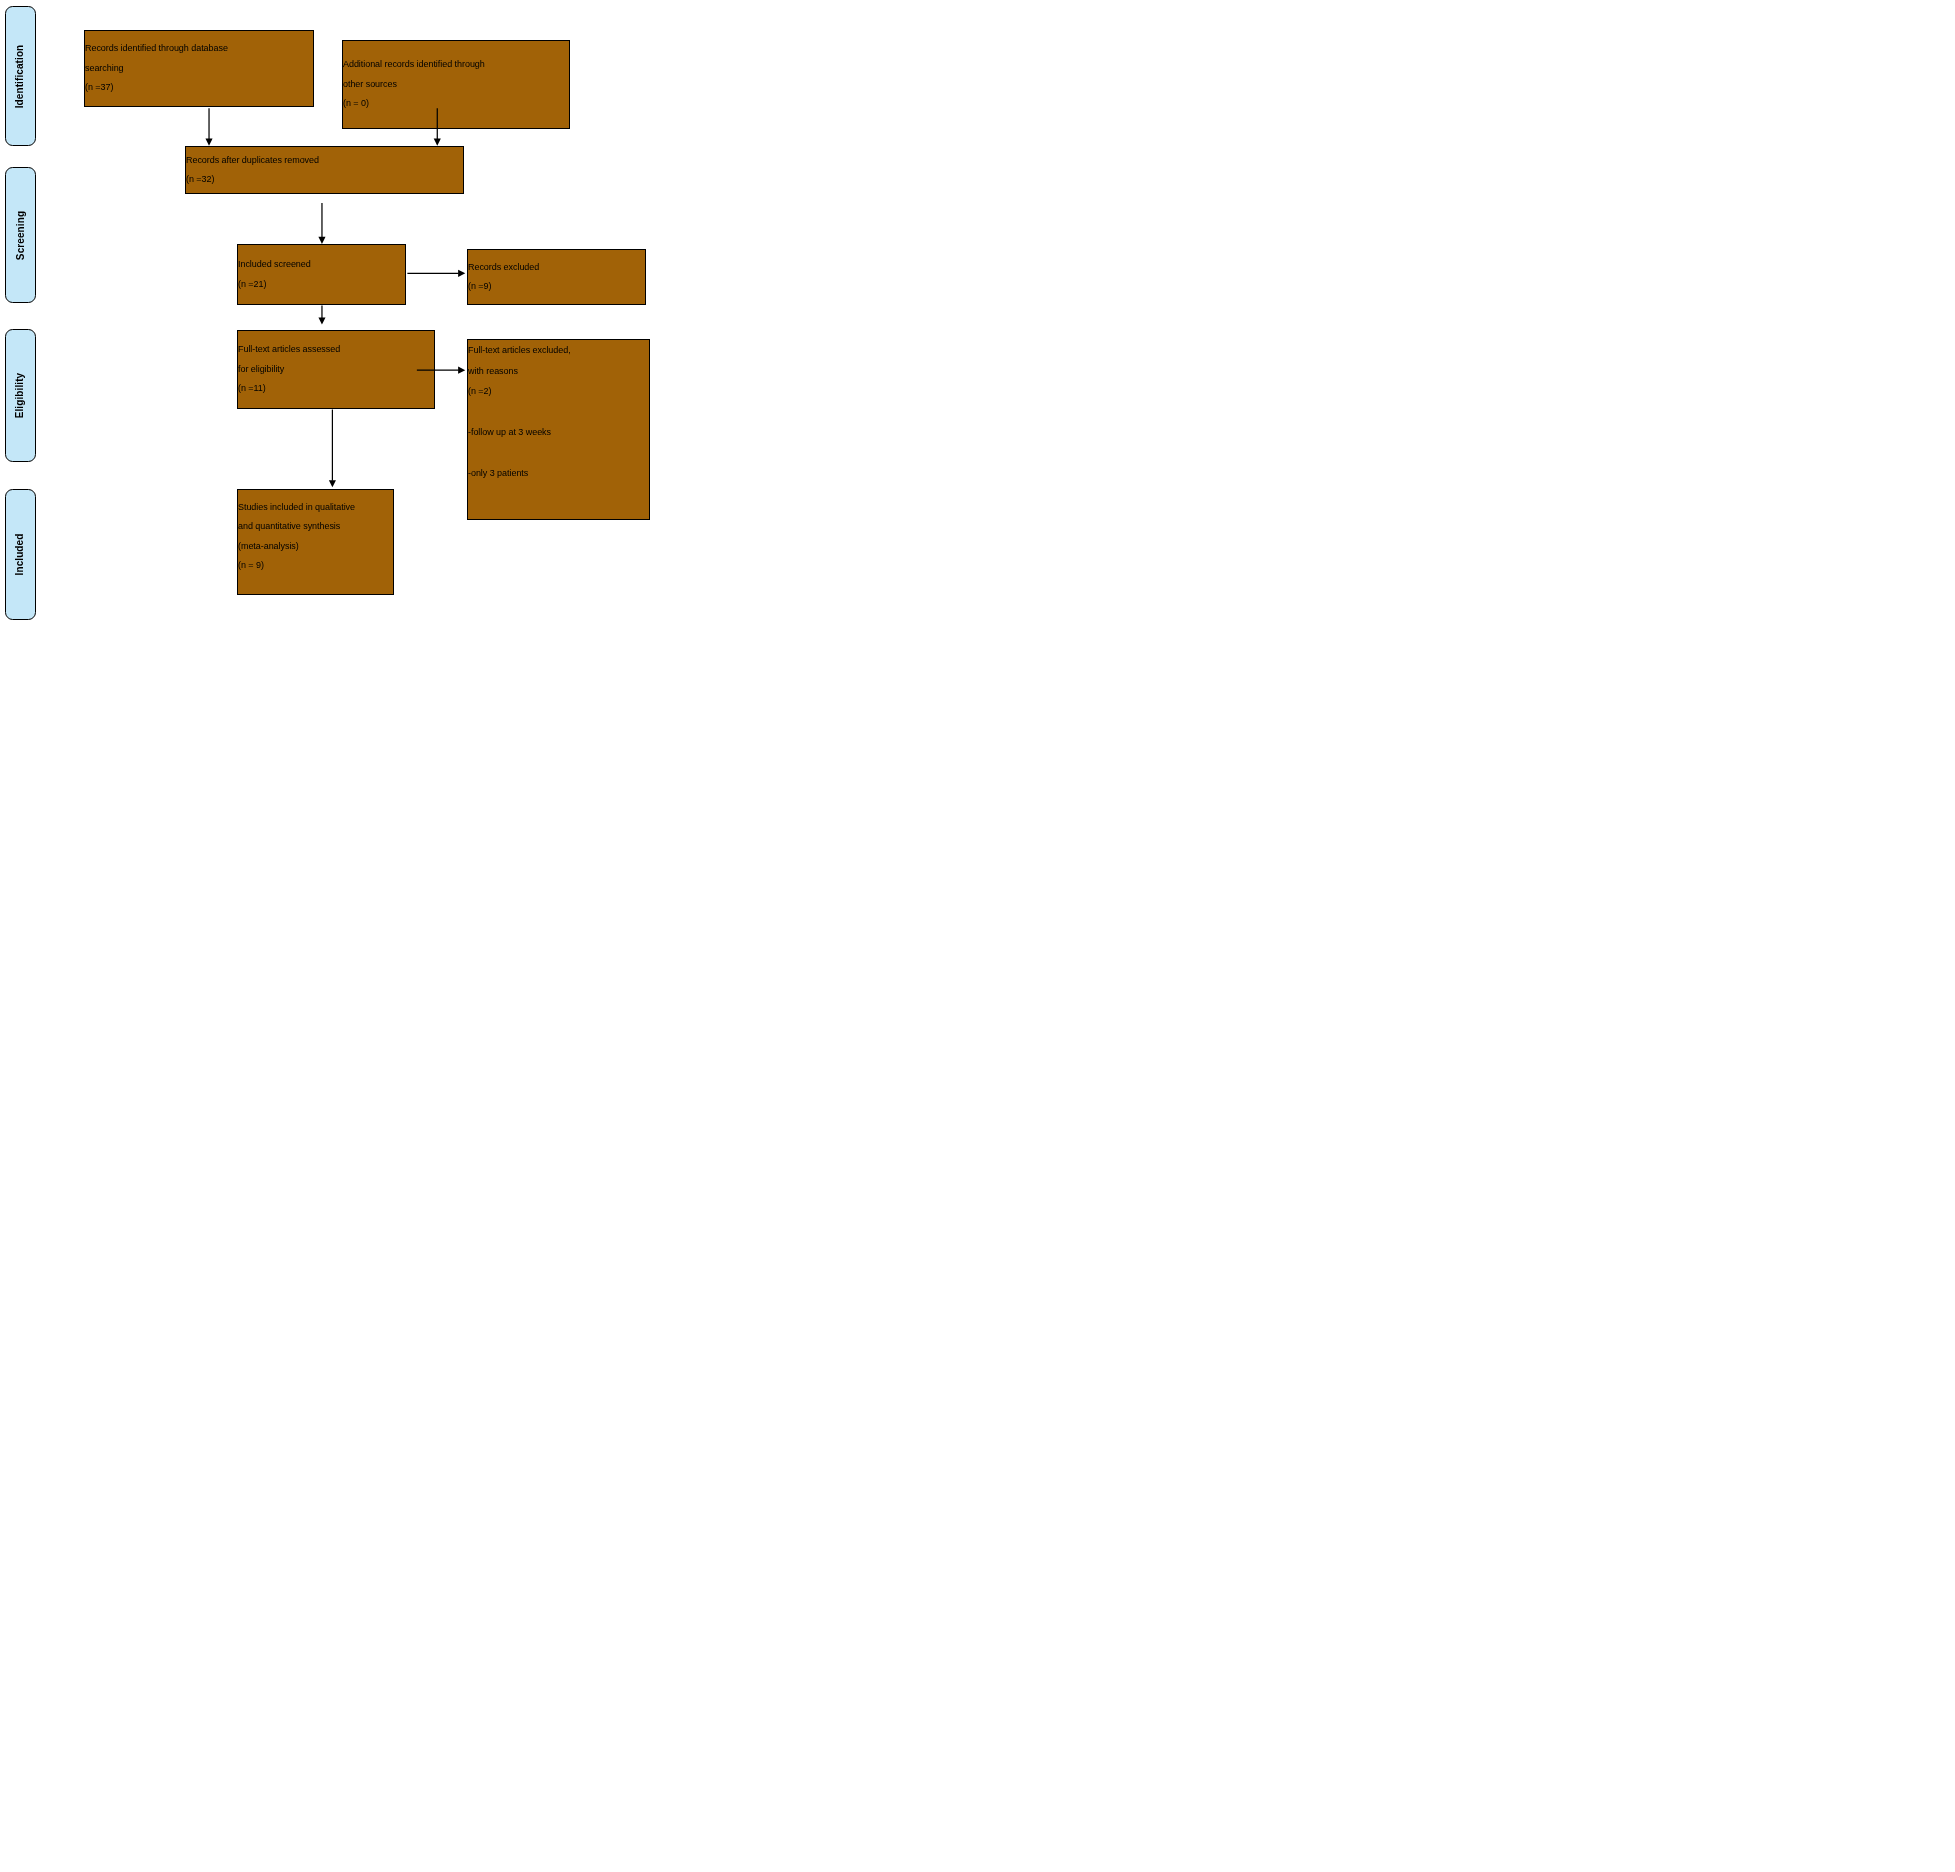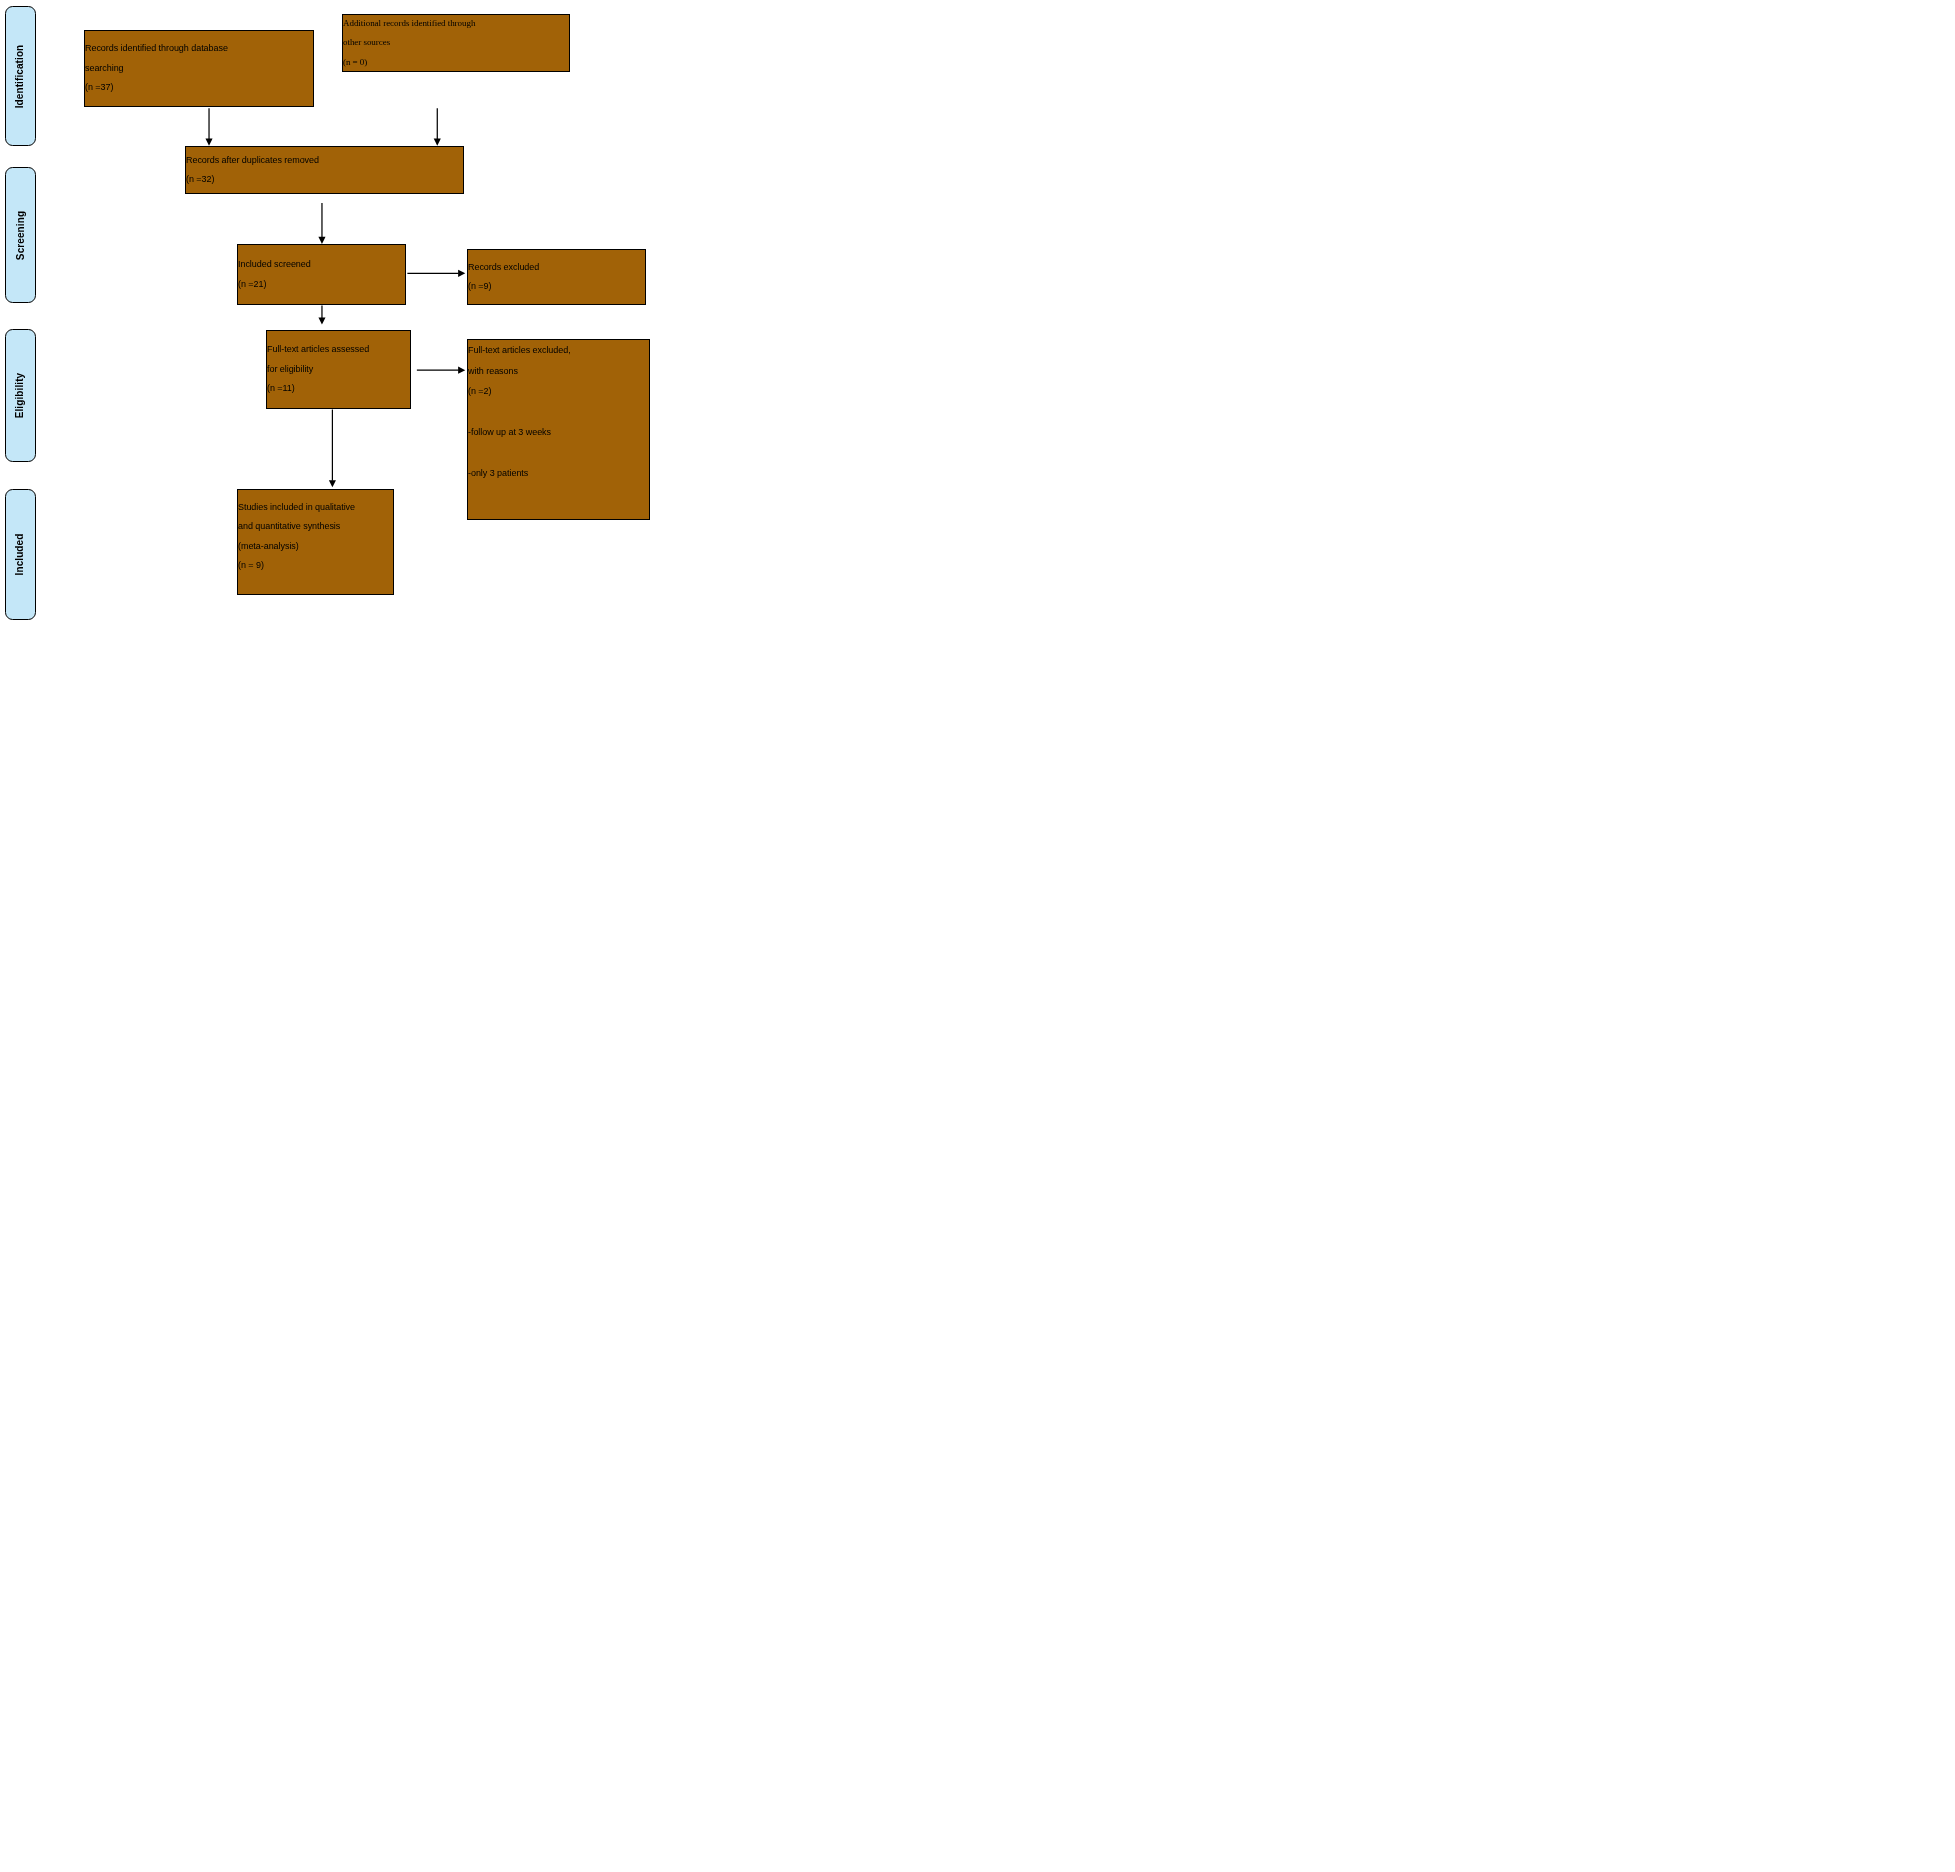--- a/index.html
+++ b/index.html
@@ -85,42 +85,42 @@
   <div class="stage" style="top:489px; height:131px;">
     <span class="stage-label">Included</span>
   </div>
 
   <div class="fbox" style="left:84px; top:30px; width:230px; height:77px;">
     <span class="line">Records identified through database</span>
     <span class="line">searching</span>
     <span class="line">(n =37)</span>
   </div>
 
-  <div class="fbox" style="left:342px; top:14px; width:228px; height:58px;font-family:Liberation Serif, serif;">
+  <div class="fbox" style="left:342px; top:40px; width:228px; height:89px;">
     <span class="line">Additional records identified through</span>
     <span class="line">other sources</span>
     <span class="line">(n = 0)</span>
   </div>
 
   <div class="fbox" style="left:185px; top:146px; width:279px; height:48px;">
     <span class="line">Records after duplicates removed</span>
     <span class="line">(n =32)</span>
   </div>
 
   <div class="fbox" style="left:237px; top:244px; width:169px; height:61px;">
     <span class="line">Included screened</span>
     <span class="line">(n =21)</span>
   </div>
 
   <div class="fbox" style="left:467px; top:249px; width:179px; height:56px;">
     <span class="line">Records excluded</span>
     <span class="line">(n =9)</span>
   </div>
 
-  <div class="fbox" style="left:237px; top:330px; width:145px; height:79px;margin-left:29px;">
+  <div class="fbox" style="left:237px; top:330px; width:198px; height:79px;">
     <span class="line">Full-text articles assessed</span>
     <span class="line">for eligibility</span>
     <span class="line">(n =11)</span>
   </div>
 
   <div class="fbox top-align" style="left:467px; top:339px; width:183px; height:181px; padding-top:0; line-height:2.3;">
     <span class="line">Full-text articles excluded,</span>
     <span class="line">with reasons</span>
     <span class="line">(n =2)</span>
     <span class="line reason-line">-follow up at 3 weeks</span>

